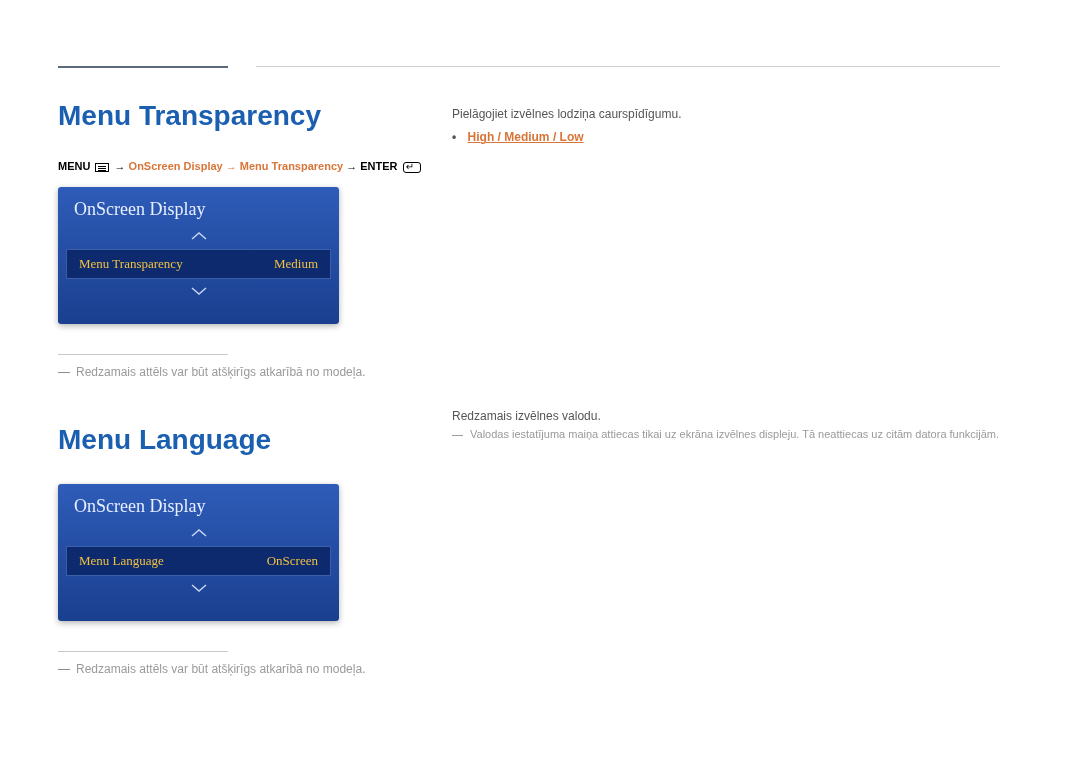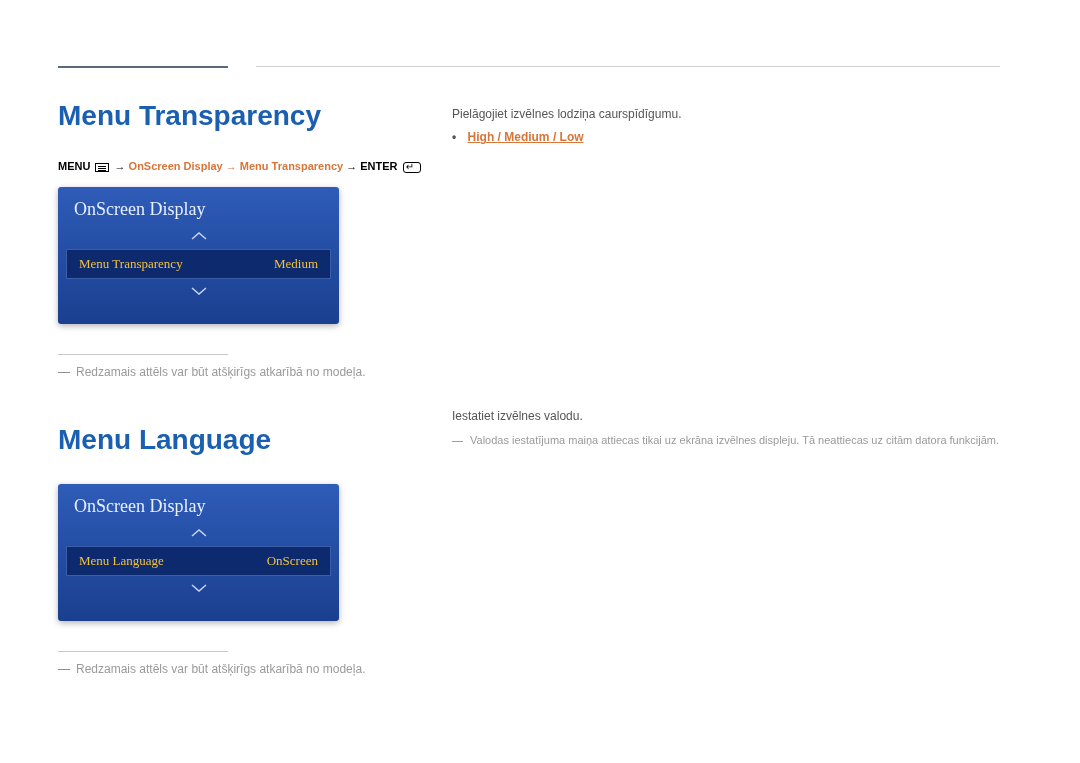--- a/index.html
+++ b/index.html
@@ -171,21 +171,20 @@
       margin-right: 8px;
     }
     .bullet-line .options {
       color: #d87538;
       font-weight: bold;
       text-decoration: underline;
     }
     .note-text {
       font-size: 11px;
       color: #9a9a9a;
-      margin-top: 6px;
       line-height: 1.6;
     }
     .note-dash {
       display: inline-block;
       width: 18px;
       text-align: left;
       color: #808080;
       vertical-align: top;
     }
   </style>
@@ -262,17 +261,17 @@
     </div>
   </div>
 
   <div class="footnote-divider"></div>
   <div class="footnote">
     <span class="note-dash">―</span><span>Redzamais attēls var būt atšķirīgs atkarībā no modeļa.</span>
   </div>
 </div>
 
 <div class="right-col right-2">
-  <div class="desc-text">Iestatiet izvēlnes valodu.</div>
+  <div class="desc-text">Redzamais izvēlnes valodu.</div>
   <div class="note-text">
     <span class="note-dash">―</span><span>Valodas iestatījuma maiņa attiecas tikai uz ekrāna izvēlnes displeju. Tā neattiecas uz citām datora funkcijām.</span>
   </div>
 </div>
 
 </body></html>

